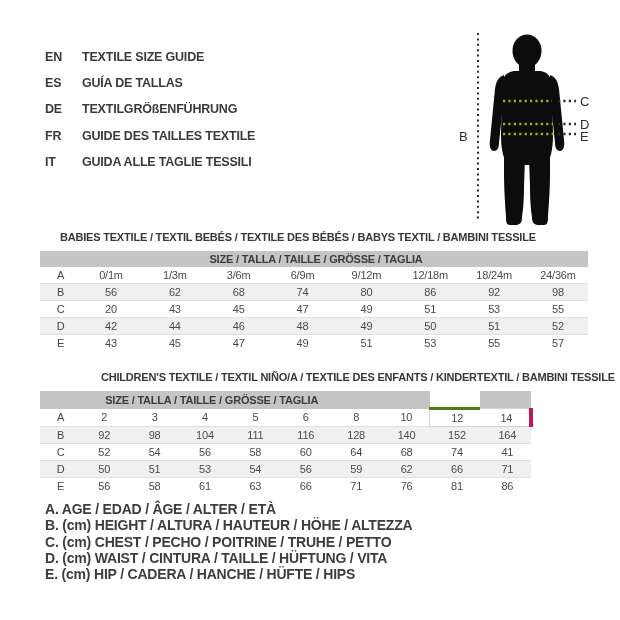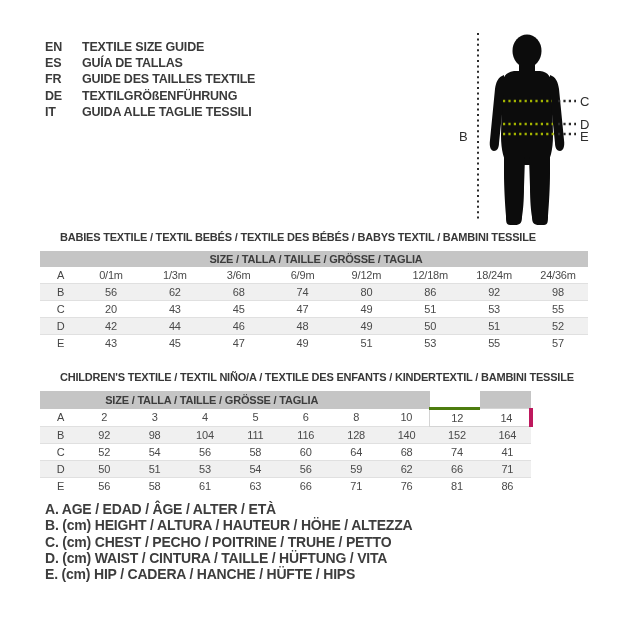--- a/index.html
+++ b/index.html
@@ -2,28 +2,28 @@
 <html><head>
 <meta charset="utf-8">
 <style>
   html,body{margin:0;padding:0;background:#ffffff;}
   .canvas{
     position:relative;width:620px;height:620px;background:#ffffff;overflow:hidden;
     font-family:"Liberation Sans",sans-serif;color:#3d3d3d;letter-spacing:-0.2px;
   }
   
   .lang-list{position:absolute;left:45px;top:39px;}
-  .lang-row{display:flex;font-size:12.5px;font-weight:700;line-height:16.2px;color:#3a3a3a;}
+  .lang-row{display:flex;font-size:12.5px;font-weight:700;line-height:16.2px;color:#3a3a3a;margin-top:10px;}
   .lang-code{width:37px;flex:0 0 37px;}
   
   .figure{position:absolute;left:455px;top:15px;width:150px;height:215px;}
   
   .sec-title{position:absolute;left:40px;font-size:11px;font-weight:700;color:#383838;white-space:nowrap;padding-left:20px;}
   .t-babies{top:231px;}
-  .t-children{top:371px;}
+  .t-children{top:371px;margin-left:41px;}
   
   table.size{border-collapse:collapse;table-layout:fixed;position:absolute;left:40px;
     font-size:11px;color:#4a4a4a;text-align:center;}
   table.size td{height:16px;line-height:16px;padding:0 0 0 4px;white-space:nowrap;overflow:hidden;}
   td.lbl{padding-left:6px;color:#454545;}
   td.hdr{background:#c5c5c5;font-weight:700;color:#3c3c3c;padding-left:7px;height:15px;}
   td.hdr-gap{background:#ffffff;border-bottom:1px solid #d6d6d6;}
   tr.stripe td{background:#f0f0f0;border-top:1px solid #e0e0e0;border-bottom:1px solid #e0e0e0;}
   td.boxL{border-top:3px solid #4d7c0f;border-bottom:1px solid #d4d4d4;border-left:1px solid #d4d4d4;}
   td.boxR{border-top:1px solid #d4d4d4;border-bottom:1px solid #d4d4d4;border-right:4px solid #be185d;}
@@ -43,26 +43,26 @@
   <div class="lang-list">
     <div class="lang-row">
       <span class="lang-code">EN</span>
       <span class="lang-label">TEXTILE SIZE GUIDE</span>
     </div>
     <div class="lang-row">
       <span class="lang-code">ES</span>
       <span class="lang-label">GUÍA DE TALLAS</span>
     </div>
     <div class="lang-row">
+      <span class="lang-code">DE</span>
+      <span class="lang-label">TEXTILGRÖßENFÜHRUNG</span>
+    </div>
+    <div class="lang-row">
       <span class="lang-code">FR</span>
       <span class="lang-label">GUIDE DES TAILLES TEXTILE</span>
-    </div>
-    <div class="lang-row">
-      <span class="lang-code">DE</span>
-      <span class="lang-label">TEXTILGRÖßENFÜHRUNG</span>
     </div>
     <div class="lang-row">
       <span class="lang-code">IT</span>
       <span class="lang-label">GUIDA ALLE TAGLIE TESSILI</span>
     </div>
   </div>
 
   <div class="figure">
     <svg width="150" height="215" viewBox="0 0 150 215">
 

